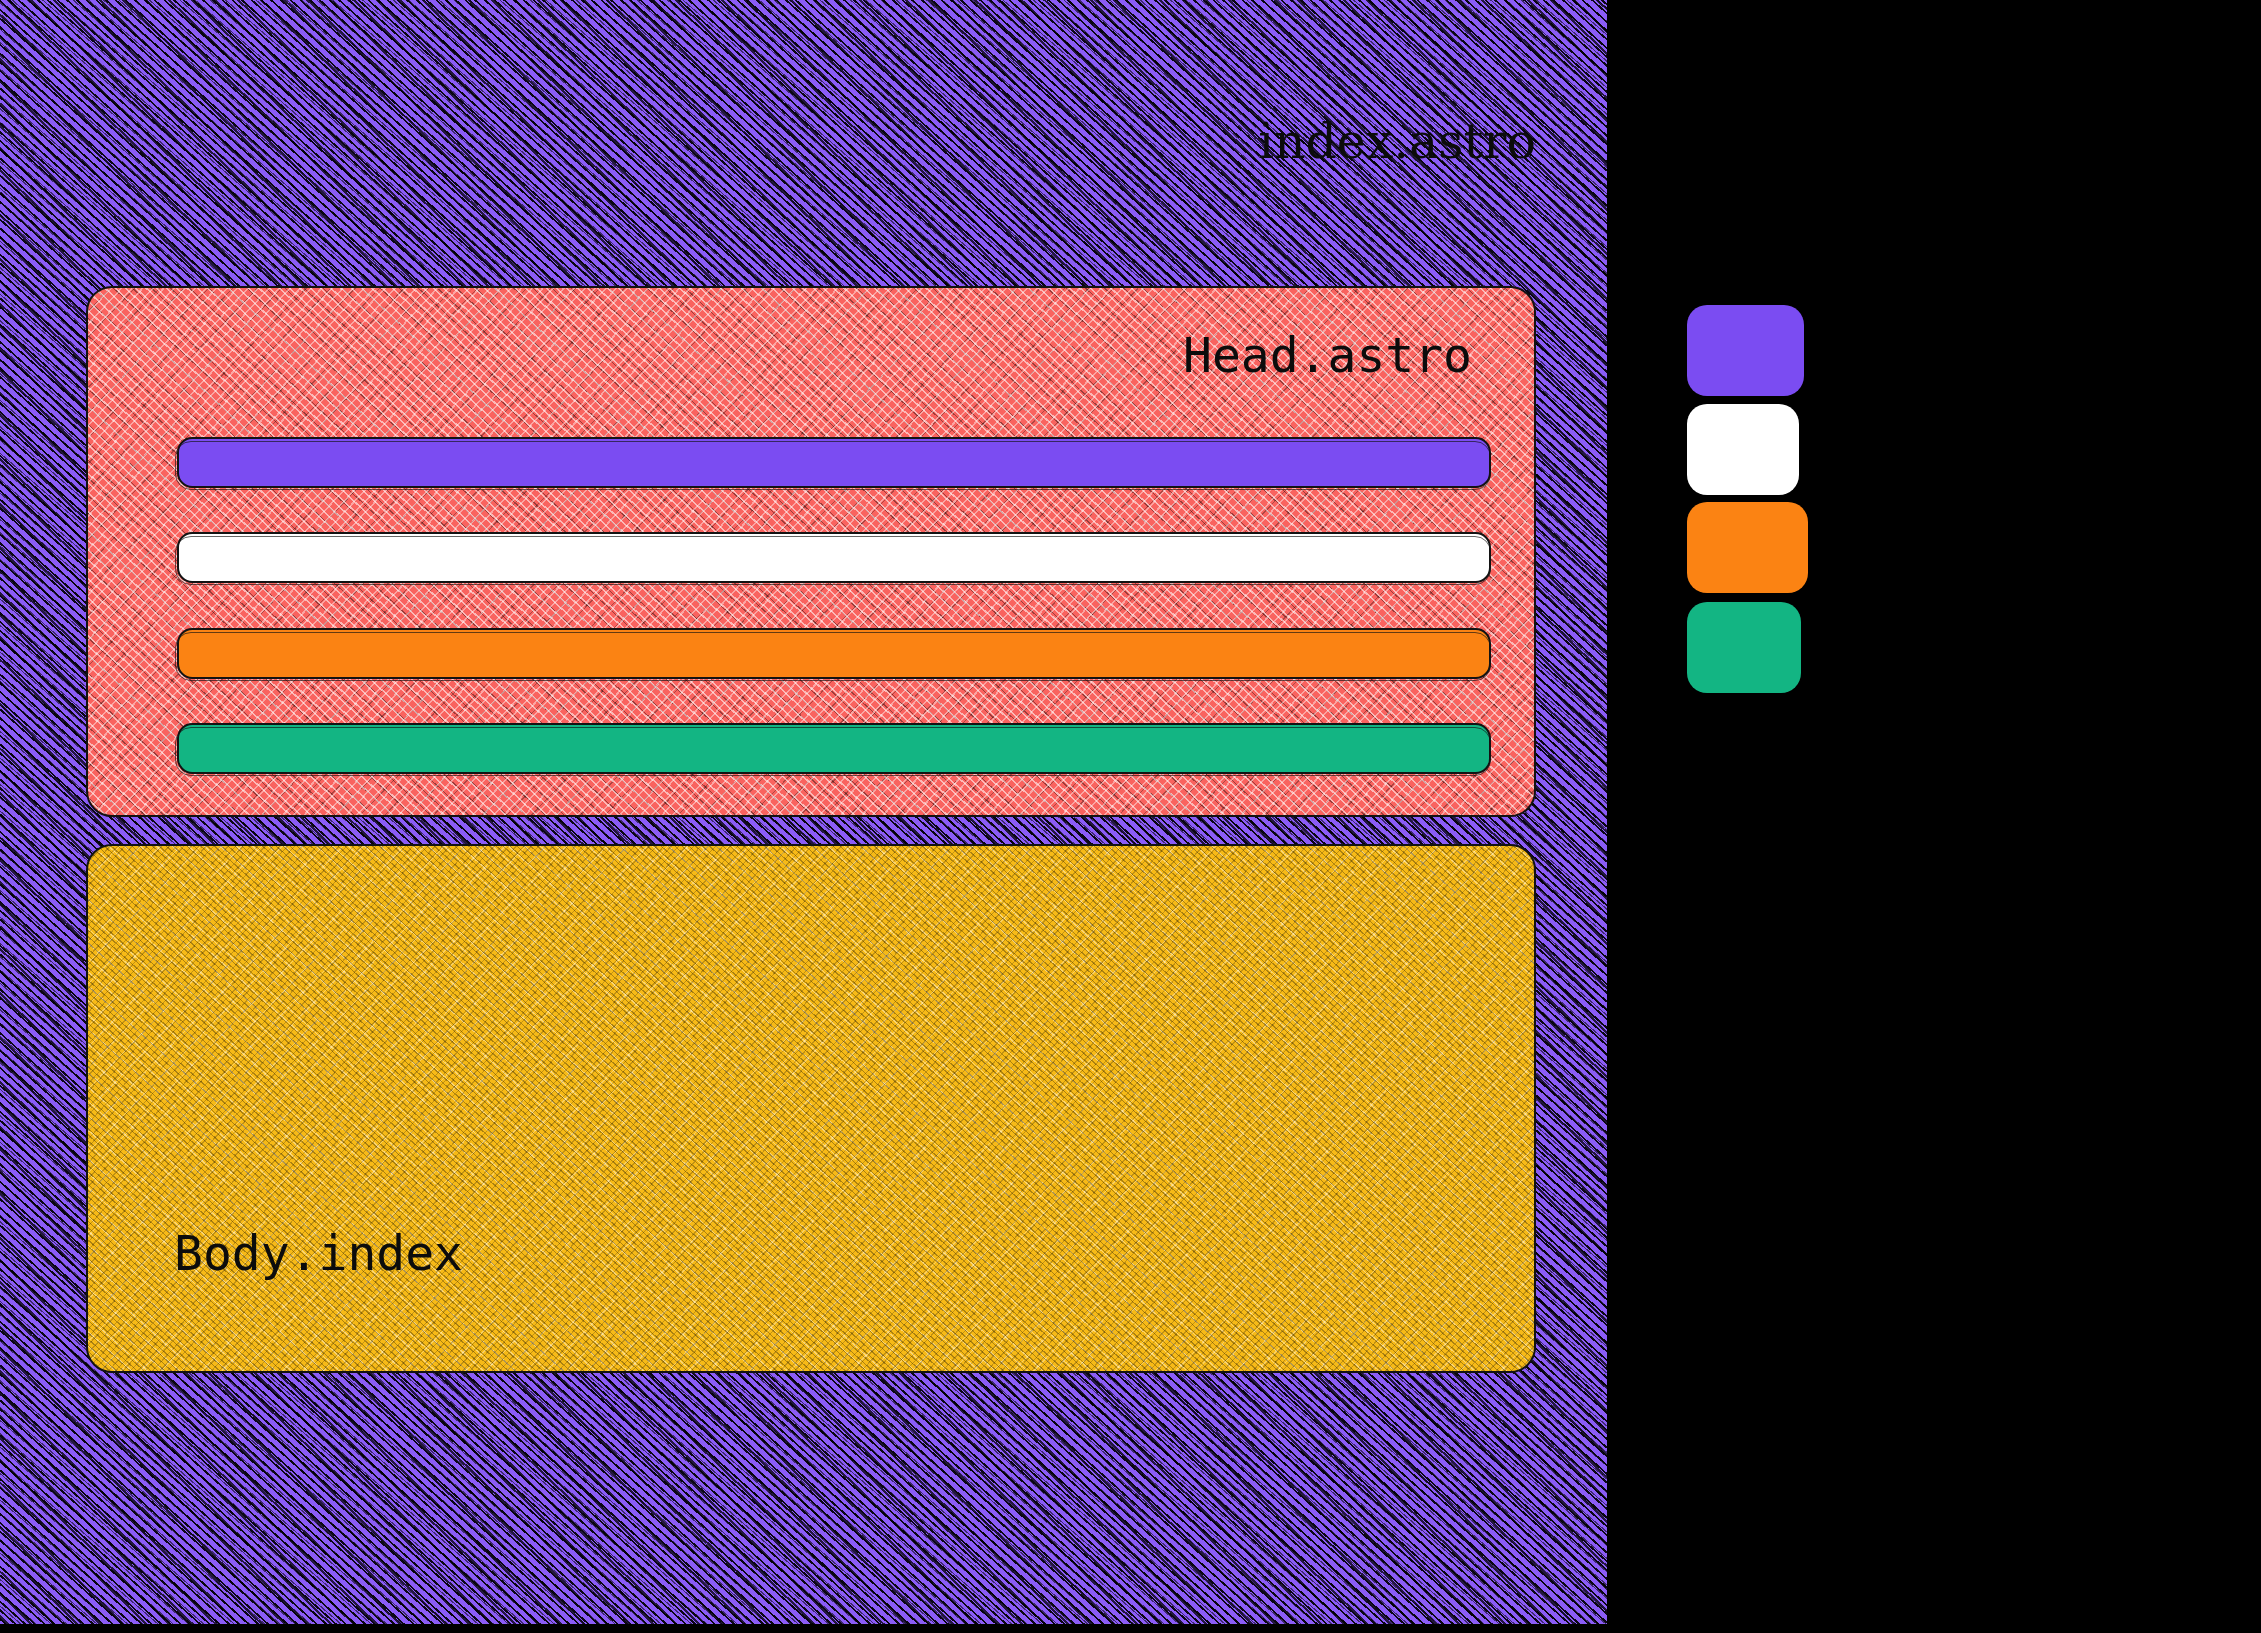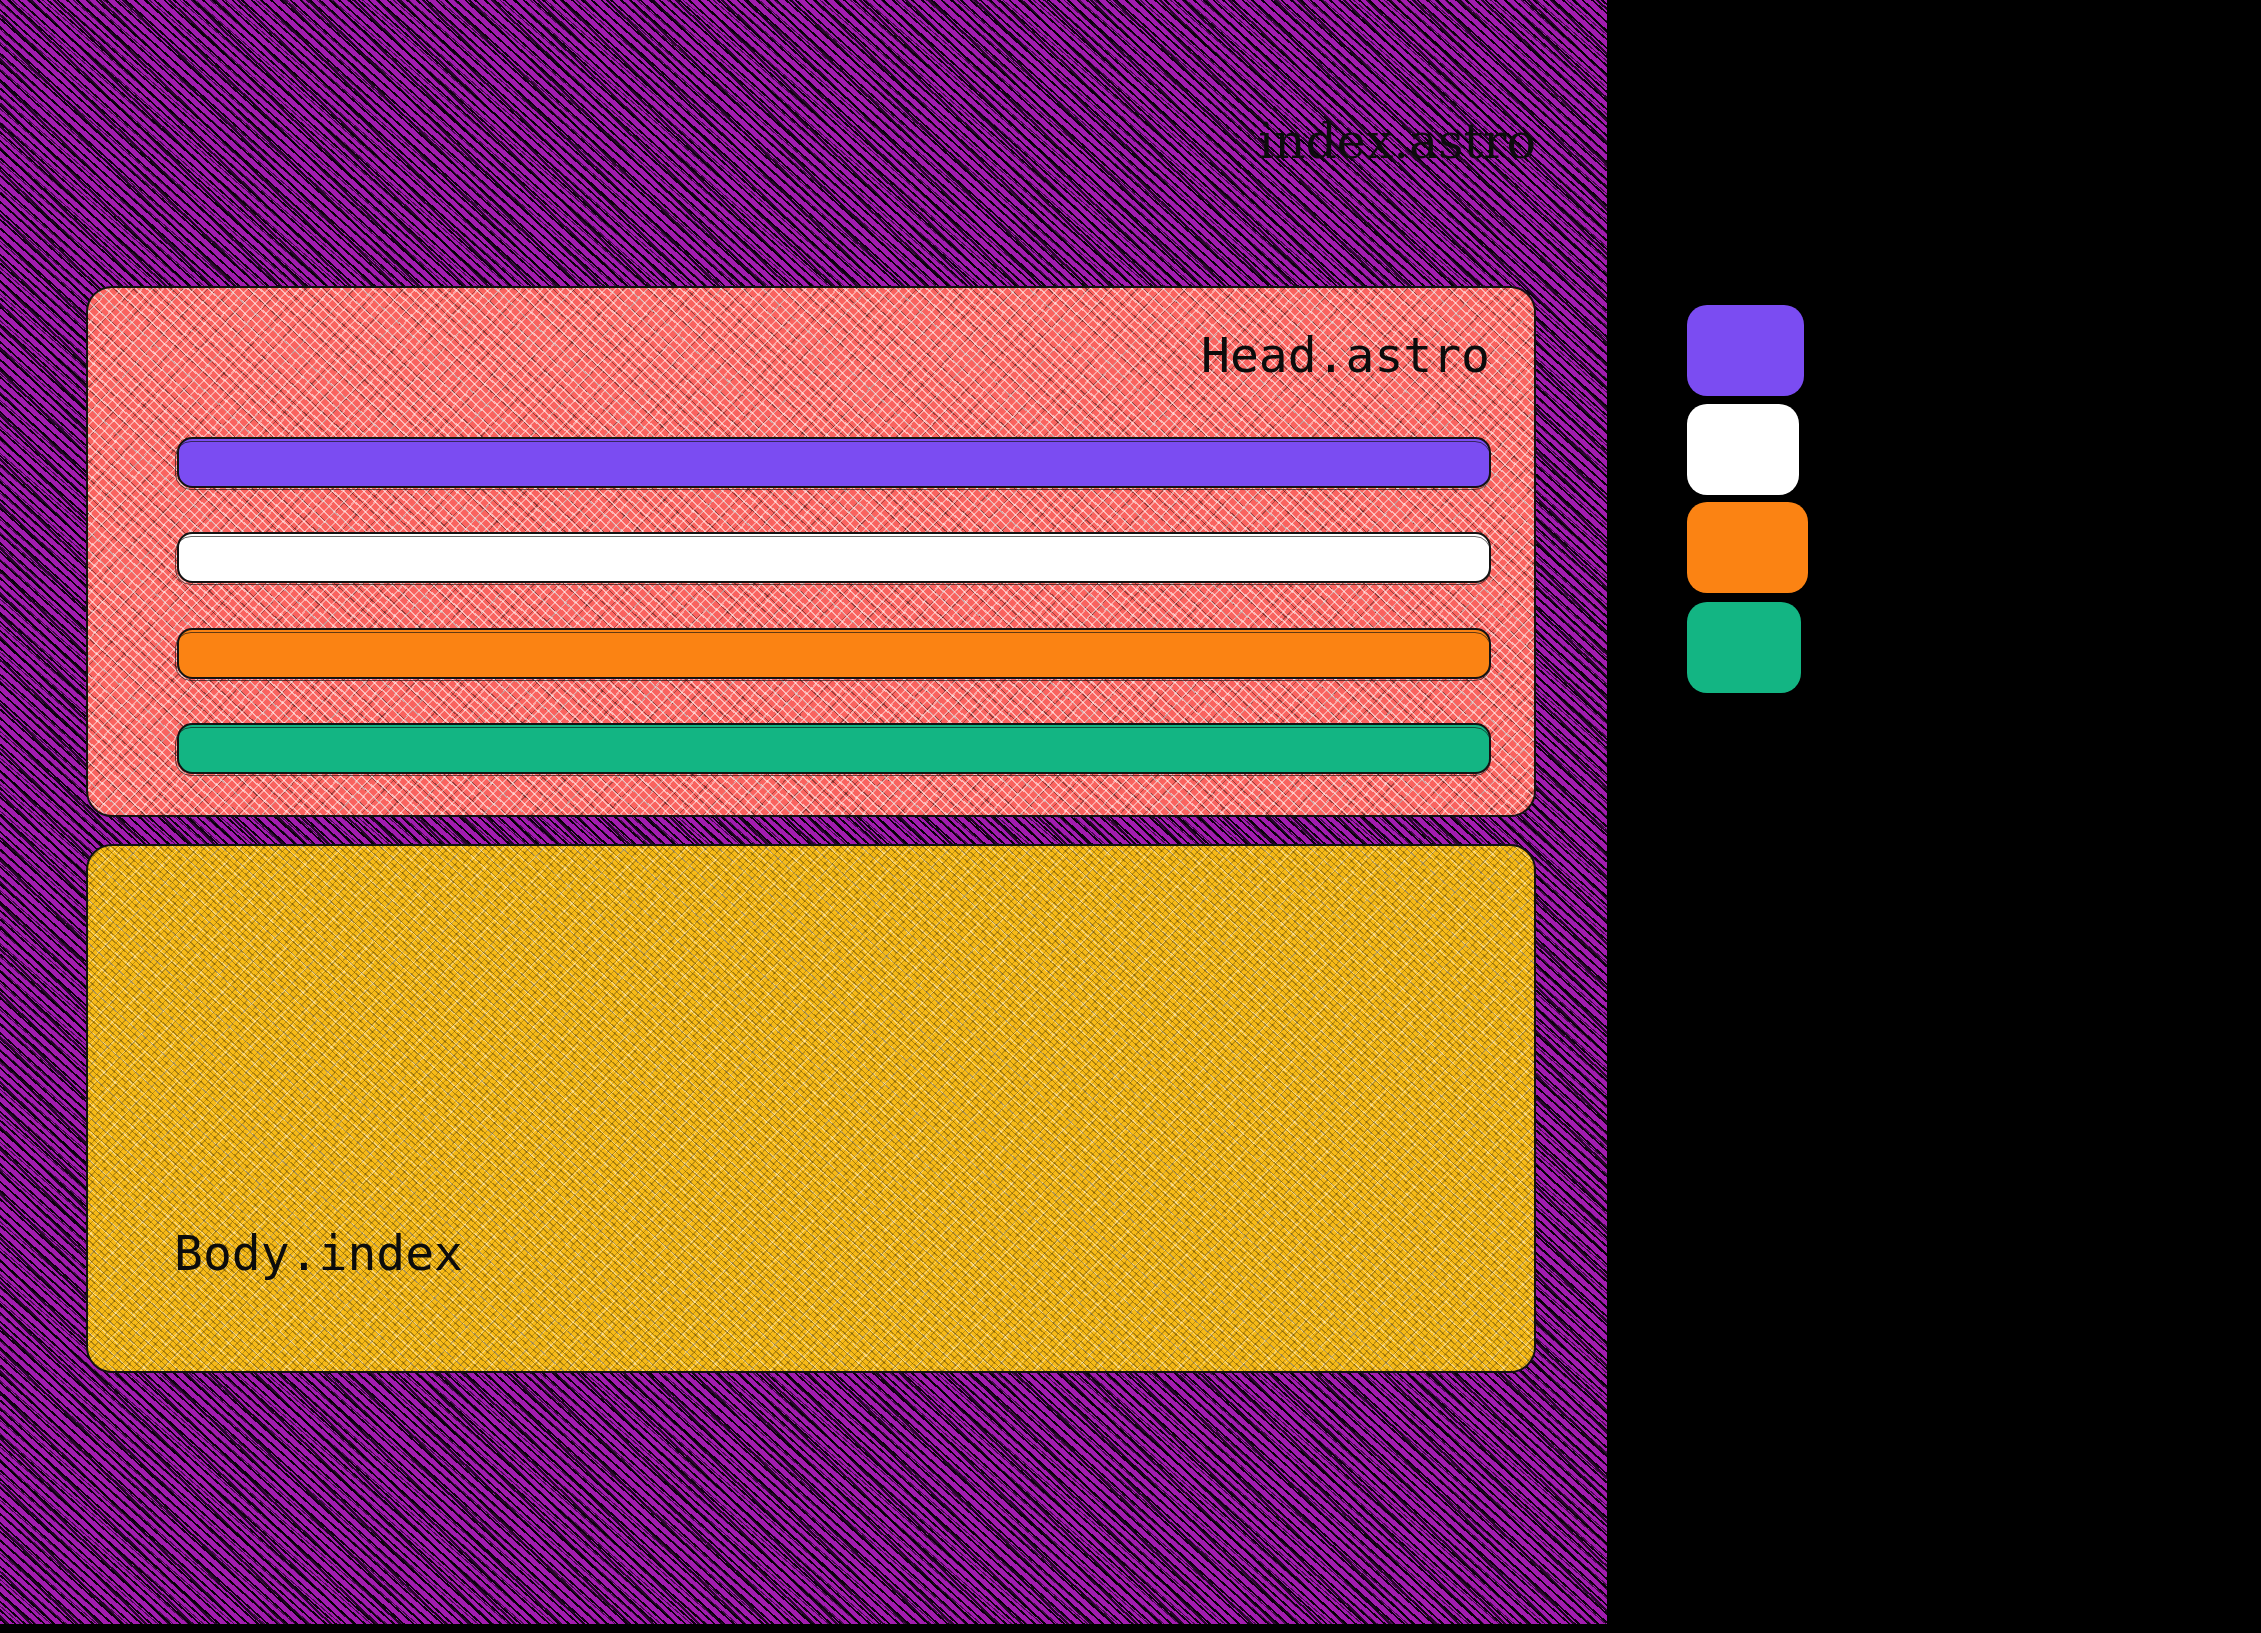--- a/index.html
+++ b/index.html
@@ -123,21 +123,21 @@
     letter-spacing: 0px;
     z-index: 6;
   }
   #index-title {
     right: 71px;
     top: 117px;
     font-family: "DejaVu Serif", serif;
     font-size: 49px;
   }
   #head-title {
-    right: 44px;
+    right: 62px;
     top: 43px;
   }
   #body-title {
     left: 86px;
     bottom: 94px;
   }
 
   
   .bar {
     position: absolute;
@@ -194,21 +194,21 @@
     z-index: -1;
   }
   #swatch-purple { top: 0px;   background-color: #7b4cf2; }
   #swatch-white  { top: 99px; background-color: #ffffff; width: 112px; }
   #swatch-orange { top: 197px; background-color: #fb8313; width: 121px; }
   #swatch-green  { top: 297px; background-color: #13b583; width: 114px; }
 </style>
 </head>
 <body style="background: rgb(0, 0, 0);">
 
-<div id="canvas-board" style="background-color: #a21caf;">
+<div id="canvas-board" style="background-color: #8b5cf6;">
 
   <div id="index-title" class="card-title">index.astro</div>
 
   <div id="head-card" class="rough-card" style="background-color: rgb(249, 99, 95);">
     <div class="hatch"></div>
 
     <div id="head-title" class="card-title">Head.astro</div>
 
     <div id="bar-purple" class="bar" style="background-color: rgb(123, 76, 242);"></div>
     <div id="bar-white" class="bar" style="background-color: rgb(255, 255, 255);"></div>

